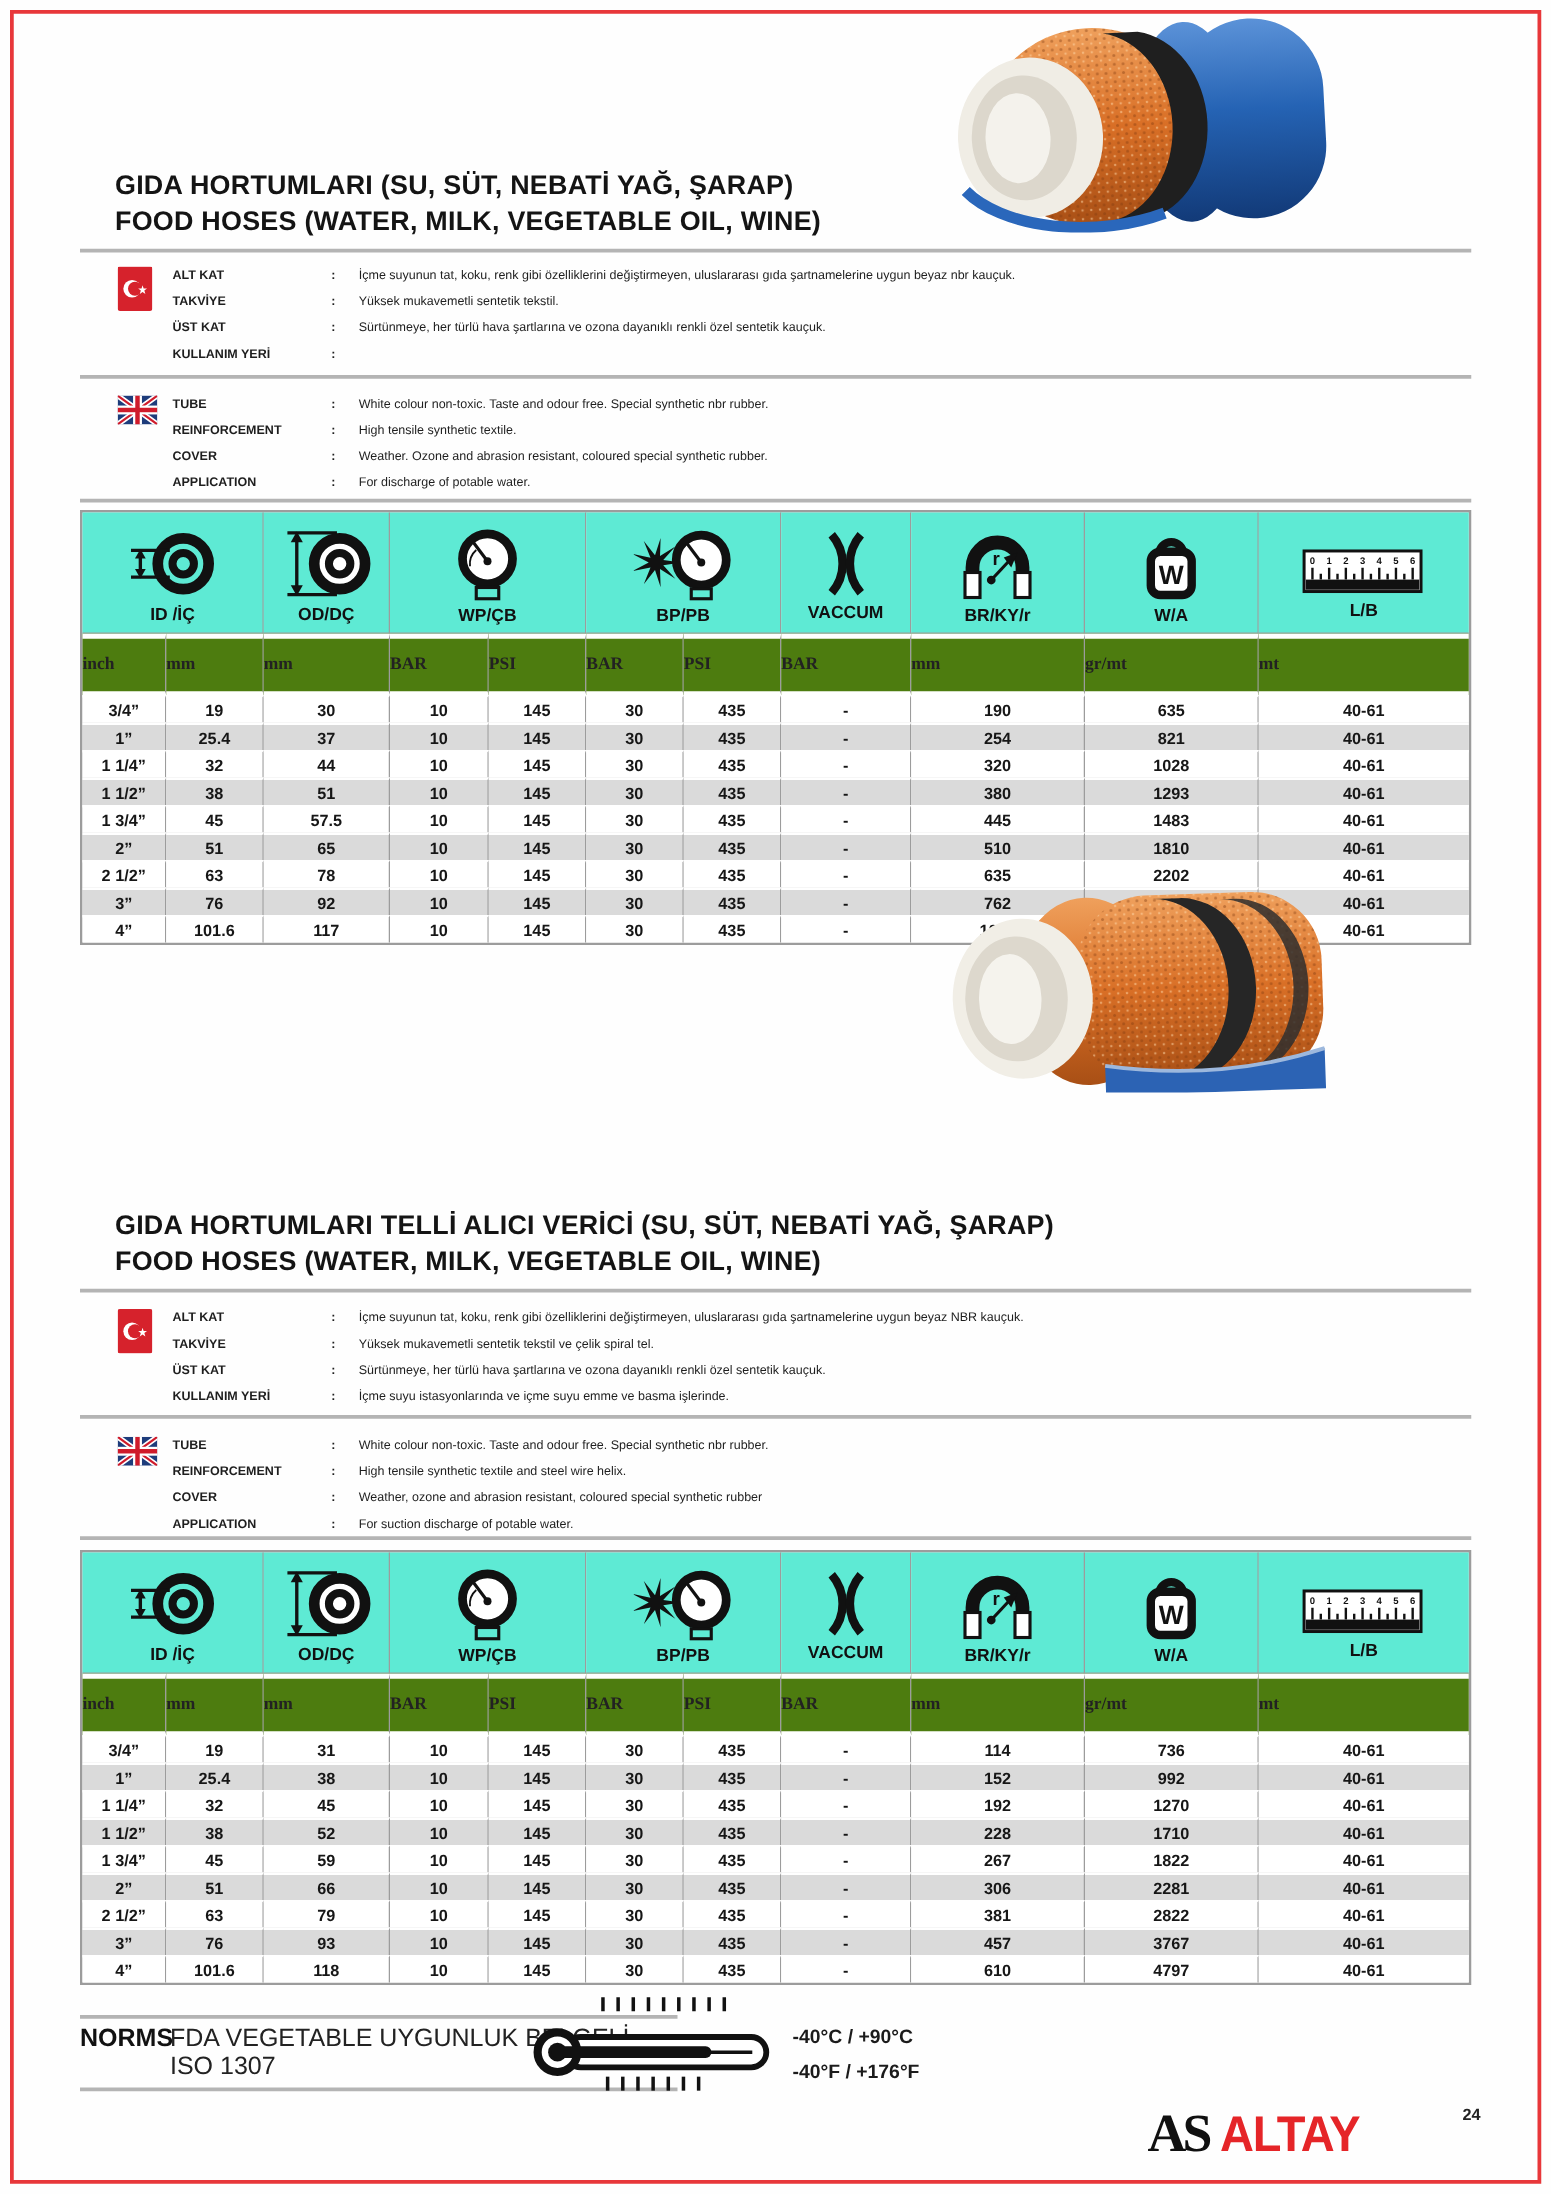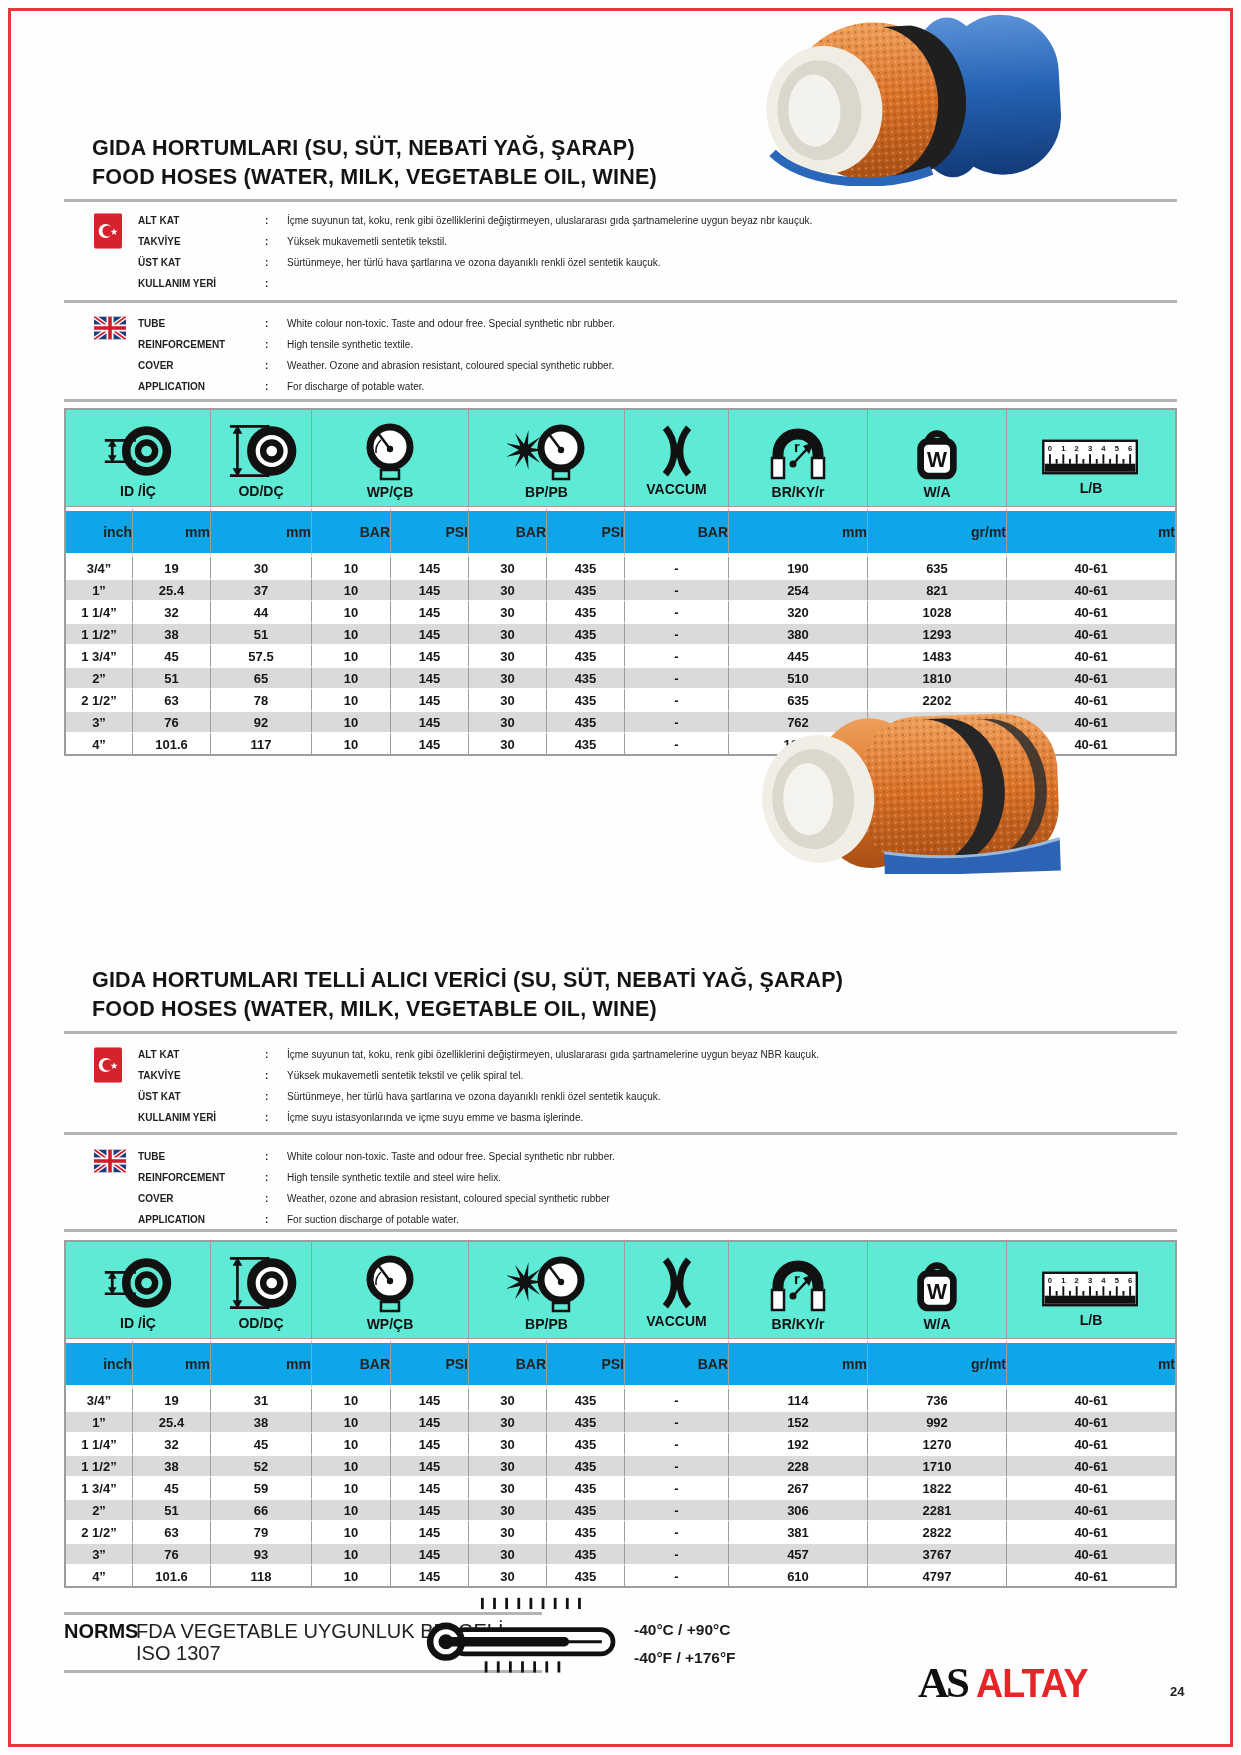--- a/index.html
+++ b/index.html
@@ -27,40 +27,40 @@
 
   table.dtable { position:absolute; left:64px; width:1113px; table-layout:fixed;
                  border-collapse:separate; border-spacing:0; border:2px solid #9c9c9c;
                  background:#fff; }
   .dtable td, .dtable th { padding:0; }
   .icoCell { border-right:1px solid #9c9c9c; border-bottom:1px solid #9c9c9c;
              background:#5eead4; height:96px; text-align:center; vertical-align:middle; }
   .icoCell:last-child { border-right:none; }
   .ticon { display:block; margin:4px auto 0; }
   .icon-label { font-size:14px; font-weight:bold; color:#111; margin-top:2px; }
-  .units th { background:#0ea5e9; font-size:14px; font-weight:bold; height:42px;
+  .units th { background:#4d7c0f; font-size:14px; font-weight:bold; height:42px;
               border-right:1px solid #9c9c9c; border-top:4px solid #fff;
-              border-bottom:3px solid #fff; color:#222; text-align:right; }
+              border-bottom:3px solid #fff; color:#222; text-align:left;font-family:Liberation Serif, serif; }
   .units th:last-child { border-right:none; }
   .dtable tbody td { font-size:13px; font-weight:bold; text-align:center; height:20px;
               border-right:1px solid #9c9c9c; border-top:2px solid #fff; color:#161616; }
   .dtable tbody td:last-child { border-right:none; }
   .dtable tbody tr:nth-child(even) td { background:#dadada; }
   .dtable tbody tr:nth-child(odd) td { background:#ffffff; }
 
   .norms-row { position:absolute; left:64px; top:1620px; width:478px; display:flex;
                font-size:20px; color:#222; }
   .norms-label { width:72px; font-weight:bold; color:#111; flex:none; }
   .norms-text div { line-height:22px; }
 
   .temps { position:absolute; left:634px; top:1616px; font-size:15.5px; font-weight:bold;
            color:#1b1b1b; line-height:28px; }
   .logo { position:absolute; left:918px; top:1658px; display:flex; align-items:baseline; }
   .logo-as { font-family:"Liberation Serif", serif; font-weight:bold; font-size:43px;
-             letter-spacing:-3px; color:#101010; }
+             letter-spacing:-3px; color:#101010;margin-top:25px; }
   .logo-altay { font-weight:bold; font-size:40px; color:#e52528; letter-spacing:-1px;
                 margin-left:9px; transform:scaleX(.94); transform-origin:left; }
   .pagenum { position:absolute; left:1170px; top:1684px; font-size:13px; font-weight:bold; color:#222; }
 </style>
 </head>
 <body>
 
 <div class="page">
   <div class="frame"></div>
 

